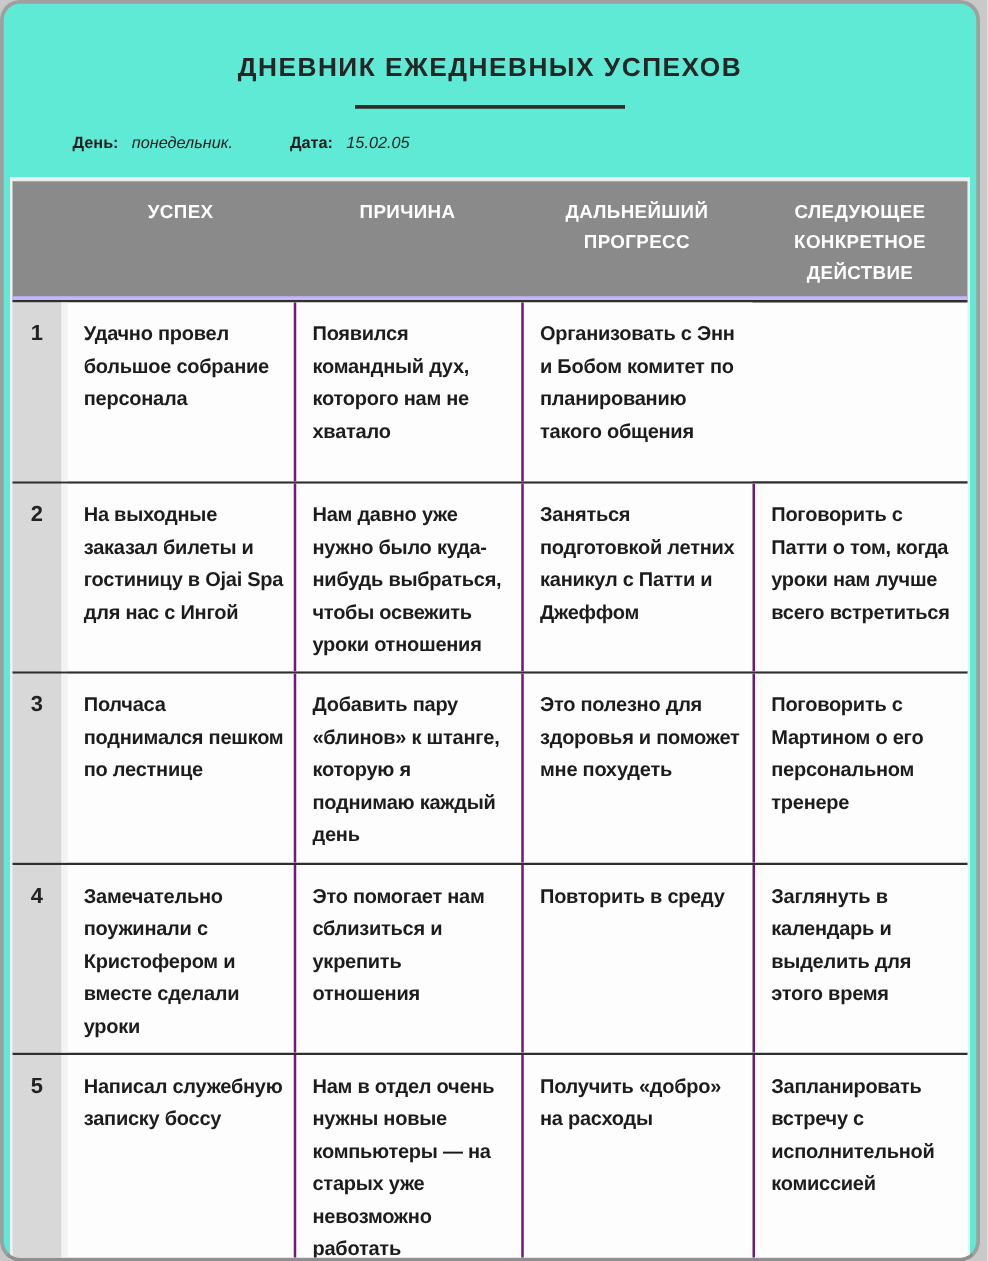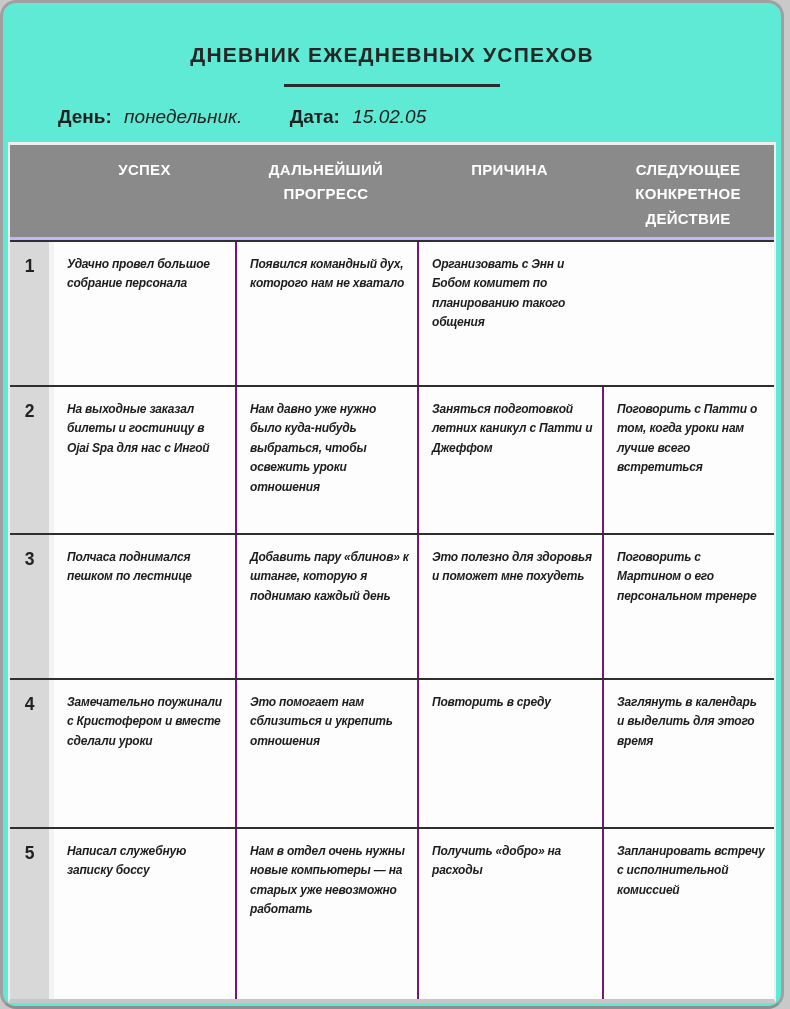--- a/index.html
+++ b/index.html
@@ -28,21 +28,21 @@
     color:#262626;
   }
   .title-rule{
     width:216px;height:3px;
     background:#2b2b2b;
     margin:17px auto 0 auto;
   }
   .day-line{
     margin-top:19px;
     padding-left:55px;
-    font-size:19px;color:#1f1f1f;
+    font-size:13px;color:#1f1f1f;
   }
   .day-line .lbl{font-weight:700;}
   .day-line .val{font-style:italic;font-weight:500;margin-left:7px;}
   .day-line .date-lbl{margin-left:42px;}
   
   .jtable{
     margin:0 5px;
     background:#fdfdfd;
     border-left:2px solid #efefef;
     border-right:2px solid #efefef;
@@ -83,26 +83,25 @@
     text-align:center;
     font-weight:700;
     font-size:17.5px;
     color:#222;
     padding-top:14px;
     box-sizing:border-box;
   }
   .cell{
     background:#fdfdfd;
     font-weight:700;
-    font-style:italic;
-    font-size:12px;
+    font-size:16px;
     line-height:1.62;
     letter-spacing:-0.2px;
     color:#1c1c1c;
-    padding:13px 8px 24px 13px;
+    padding:13px 8px 8px 13px;
     box-sizing:border-box;
   }
   .vline{border-left:2px solid #701a75;}
 </style>
 </head>
 <body>
 
 <div class="page">
 
   <div class="title-block">
@@ -114,22 +113,22 @@
       <span class="lbl date-lbl">Дата:</span>
       <span class="val">15.02.05</span>
     </div>
   </div>
 
   <div class="jtable">
 
     <div class="grid-row thead">
       <div class="th"></div>
       <div class="th">УСПЕХ</div>
+      <div class="th">ПРИЧИНА</div>
       <div class="th">ДАЛЬНЕЙШИЙ ПРОГРЕСС</div>
-      <div class="th">ПРИЧИНА</div>
       <div class="th">СЛЕДУЮЩЕЕ КОНКРЕТНОЕ ДЕЙСТВИЕ</div>
     </div>
 
     <div class="grid-row trow r1">
       <div class="cell-num">1</div>
       <div class="cell">Удачно провел большое собрание персонала</div>
       <div class="cell vline">Появился командный дух, которого нам не хватало</div>
       <div class="cell vline">Организовать с Энн и Бобом комитет по планированию такого общения</div>
     </div>
 

